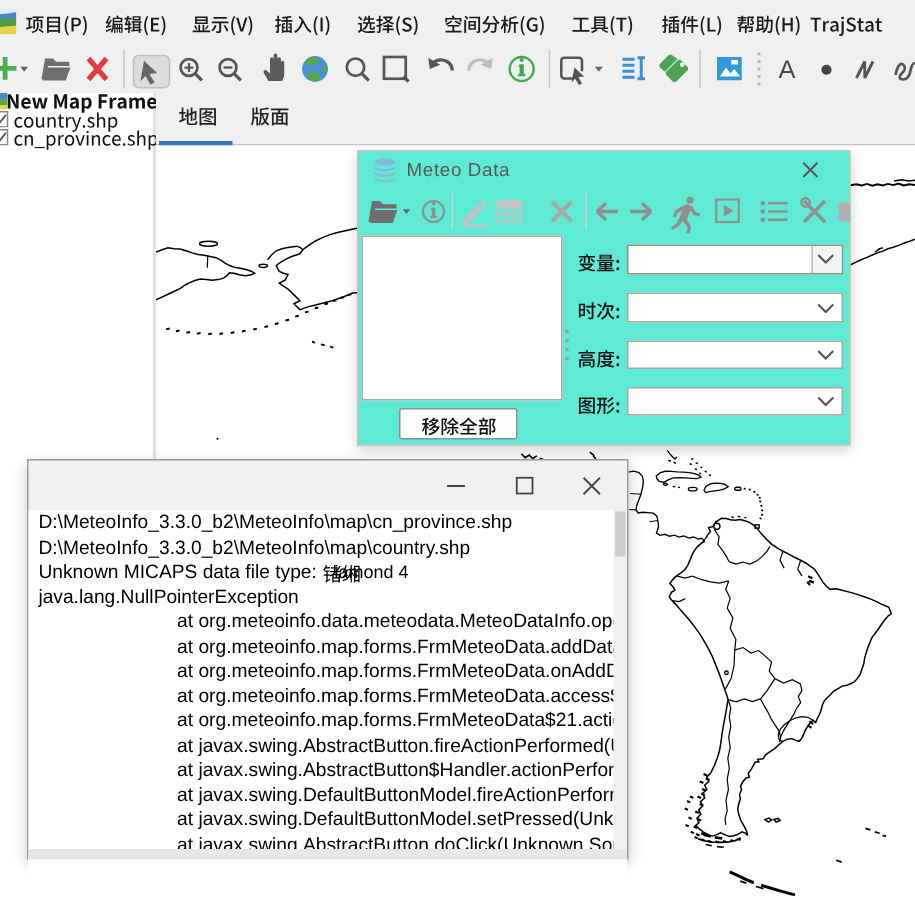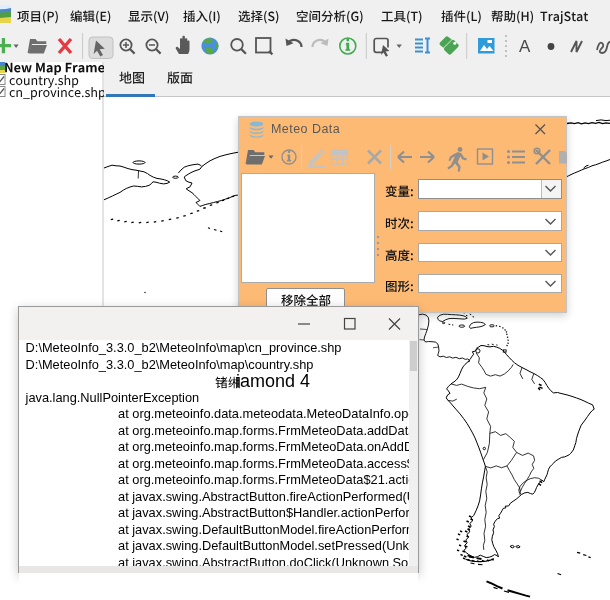--- a/index.html
+++ b/index.html
@@ -337,21 +337,21 @@
         <path d="M557.5,573.5 l3.6,1.2" stroke-width="1.2"></path>
         <path d="M486.5,581.3 L492,583.7 L497.5,586.4 L502.5,588.5" stroke-width="2"></path>
         <path d="M507.5,590.2 L513.5,592 L520,593.9 L526,595.6 L530,596.6" stroke-width="2"></path>
         <path d="M493.5,587.4 l4,1.4 m6.5,2.2 l5,1.4" stroke-width="1.2"></path>
         <path d="M577,552.3 l3.2,0.9 m3,1.4 l3.2,0.9 m2,1.4 l2.3,0.7" stroke-width="1.2"></path>
         <path d="M347.5,302.5 l2.6,2.6 2.6,-1.8 2.4,2.4 2.8,-1.8 m2,1.6 l3.4,1.4" stroke-width="1.1"></path>
         <path d="M393.2,301.4 l3,2.4 m-0.8,-0.2 l1.8,2.4" stroke-width="1.1"></path>
         <circle cx="145" cy="292.5" r="0.7" fill="#000" stroke="none"></circle>
       </svg>
     </div>
-    <div class="abs" style="left:238px;top:116px;width:329px;height:197px;background:#fdba74;
+    <div class="abs" style="left:238px;top:100px;width:329px;height:197px;background:#5eead4;
 border:1px solid #c3c3c3;box-shadow:0 3px 8px rgba(0,0,0,0.18)">
       <svg class="abs" style="left:9px;top:4px" width="18" height="17" viewBox="0 0 18 17">
 <g fill="#85b8d9">
           <ellipse cx="8.5" cy="3" rx="6.8" ry="2.4"></ellipse>
           <path d="M1.7,5.4 a6.8,2.4 0 0 0 13.6,0 v1.4 a6.8,2.4 0 0 1 -13.6,0z"></path>
           <path d="M1.7,9.2 a6.8,2.4 0 0 0 13.6,0 v1.4 a6.8,2.4 0 0 1 -13.6,0z"></path>
           <path d="M1.7,13 a6.8,2.4 0 0 0 13.6,0 v1.2 a6.8,2.4 0 0 1 -13.6,0z"></path>
         </g>
       </svg>
       <div class="abs" style="left:32px;top:5px;font-size:12.5px;letter-spacing:0.45px;color:#595959">Meteo Data</div>
@@ -467,22 +467,23 @@
 &nbsp;&nbsp;&nbsp;&nbsp;&nbsp;&nbsp;&nbsp;&nbsp;&nbsp;&nbsp;&nbsp;&nbsp;&nbsp;&nbsp;&nbsp;&nbsp;&nbsp;&nbsp;&nbsp;&nbsp;&nbsp;&nbsp;&nbsp;&nbsp;&nbsp;&nbsp;at org.meteoinfo.map.forms.FrmMeteoData.addDataFile(FrmMeteoData.java:129)
 &nbsp;&nbsp;&nbsp;&nbsp;&nbsp;&nbsp;&nbsp;&nbsp;&nbsp;&nbsp;&nbsp;&nbsp;&nbsp;&nbsp;&nbsp;&nbsp;&nbsp;&nbsp;&nbsp;&nbsp;&nbsp;&nbsp;&nbsp;&nbsp;&nbsp;&nbsp;at org.meteoinfo.map.forms.FrmMeteoData.onAddDataClick(FrmMeteoData.java:111)
 &nbsp;&nbsp;&nbsp;&nbsp;&nbsp;&nbsp;&nbsp;&nbsp;&nbsp;&nbsp;&nbsp;&nbsp;&nbsp;&nbsp;&nbsp;&nbsp;&nbsp;&nbsp;&nbsp;&nbsp;&nbsp;&nbsp;&nbsp;&nbsp;&nbsp;&nbsp;at org.meteoinfo.map.forms.FrmMeteoData.access$000(FrmMeteoData.java:88)
 &nbsp;&nbsp;&nbsp;&nbsp;&nbsp;&nbsp;&nbsp;&nbsp;&nbsp;&nbsp;&nbsp;&nbsp;&nbsp;&nbsp;&nbsp;&nbsp;&nbsp;&nbsp;&nbsp;&nbsp;&nbsp;&nbsp;&nbsp;&nbsp;&nbsp;&nbsp;at org.meteoinfo.map.forms.FrmMeteoData$21.actionPerformed(FrmMeteoData.java)
 &nbsp;&nbsp;&nbsp;&nbsp;&nbsp;&nbsp;&nbsp;&nbsp;&nbsp;&nbsp;&nbsp;&nbsp;&nbsp;&nbsp;&nbsp;&nbsp;&nbsp;&nbsp;&nbsp;&nbsp;&nbsp;&nbsp;&nbsp;&nbsp;&nbsp;&nbsp;at javax.swing.AbstractButton.fireActionPerformed(Unknown Source)
 &nbsp;&nbsp;&nbsp;&nbsp;&nbsp;&nbsp;&nbsp;&nbsp;&nbsp;&nbsp;&nbsp;&nbsp;&nbsp;&nbsp;&nbsp;&nbsp;&nbsp;&nbsp;&nbsp;&nbsp;&nbsp;&nbsp;&nbsp;&nbsp;&nbsp;&nbsp;at javax.swing.AbstractButton$Handler.actionPerformed(Unknown Source)
 &nbsp;&nbsp;&nbsp;&nbsp;&nbsp;&nbsp;&nbsp;&nbsp;&nbsp;&nbsp;&nbsp;&nbsp;&nbsp;&nbsp;&nbsp;&nbsp;&nbsp;&nbsp;&nbsp;&nbsp;&nbsp;&nbsp;&nbsp;&nbsp;&nbsp;&nbsp;at javax.swing.DefaultButtonModel.fireActionPerformed(Unknown Source)
 &nbsp;&nbsp;&nbsp;&nbsp;&nbsp;&nbsp;&nbsp;&nbsp;&nbsp;&nbsp;&nbsp;&nbsp;&nbsp;&nbsp;&nbsp;&nbsp;&nbsp;&nbsp;&nbsp;&nbsp;&nbsp;&nbsp;&nbsp;&nbsp;&nbsp;&nbsp;at javax.swing.DefaultButtonModel.setPressed(Unknown Source)
 &nbsp;&nbsp;&nbsp;&nbsp;&nbsp;&nbsp;&nbsp;&nbsp;&nbsp;&nbsp;&nbsp;&nbsp;&nbsp;&nbsp;&nbsp;&nbsp;&nbsp;&nbsp;&nbsp;&nbsp;&nbsp;&nbsp;&nbsp;&nbsp;&nbsp;&nbsp;at javax.swing.AbstractButton.doClick(Unknown Source)
 </div>
+        <div class="abs" style="left:6.6px;top:33.3px;font-size:12.8px;line-height:16.5px" id="l3pre">Unknown MICAPS data file type: </div>
         <svg width="26.6" height="19.2" style="position:absolute;left:195.8px;top:33.2px;overflow:visible" fill="#000">
           <path transform="translate(0.0,14.34) scale(0.012800,-0.012800)" d="M59 344V275H200V69C200 22 168 -7 149 -20C162 -32 180 -58 187 -74C203 -57 230 -40 404 56C399 72 391 101 388 120L269 58V275H381C395 260 411 240 418 229C449 245 479 262 509 281V-76H580V-36H832V-73H906V360H620C659 391 695 424 729 459H960V527H790C849 598 901 678 942 764L874 786C853 741 829 699 802 658V720H672V840H600V720H439V653H600V527H400V459H629C556 394 473 339 384 295V344H269V479H372V547H111V479H200V344ZM672 653H798C768 608 735 566 698 527H672ZM580 135H832V28H580ZM580 195V296H832V195ZM179 837C149 744 95 654 35 595C47 579 67 541 74 525C110 561 144 607 173 658H390V726H209C224 756 236 787 247 818Z"></path>
           <path transform="translate(12.8,14.34) scale(0.012800,-0.012800)" d="M52 53 69 -13C146 18 241 58 334 97L321 156C222 116 121 76 52 53ZM463 835V621H347V552H457C426 421 374 284 319 213C334 202 357 179 368 162C404 216 436 296 463 385V-79H528V396C555 345 584 286 597 254L640 318C625 346 559 452 528 499V552H627V621H528V835ZM709 486H864V304H709ZM709 553V731H864V553ZM709 237H864V53H709ZM644 799V-76H709V-16H864V-69H931V799ZM68 430C82 437 103 442 203 455C167 387 133 332 118 312C93 275 73 248 55 245C63 228 73 196 77 182C93 194 122 206 315 260C312 274 309 301 309 318L171 283C232 372 291 482 338 587L279 619C266 586 252 552 236 520L135 509C185 594 233 703 267 805L202 834C172 717 113 589 95 556C76 523 62 499 45 495C54 478 65 444 68 430Z"></path>
         </svg>
-        <div class="abs" style="left:217px;top:33.3px;font-size:18px;line-height:16.5px" id="l3suf">iamond 4</div>
+        <div class="abs" style="left:204px;top:33.3px;font-size:12px;line-height:16.5px" id="l3suf">iamond 4</div>
       </div>
       <div class="abs" style="left:390px;top:33px;width:9px;height:232px;background:#f0f0f0"></div>
       <div class="abs" style="left:391px;top:34px;width:7px;height:30px;background:#cdcdcd"></div>
       <div class="abs" style="left:0;top:258.5px;width:399px;height:7px;background:#e8e7e6"></div>
     </div>
   </div>
 </body></html>

